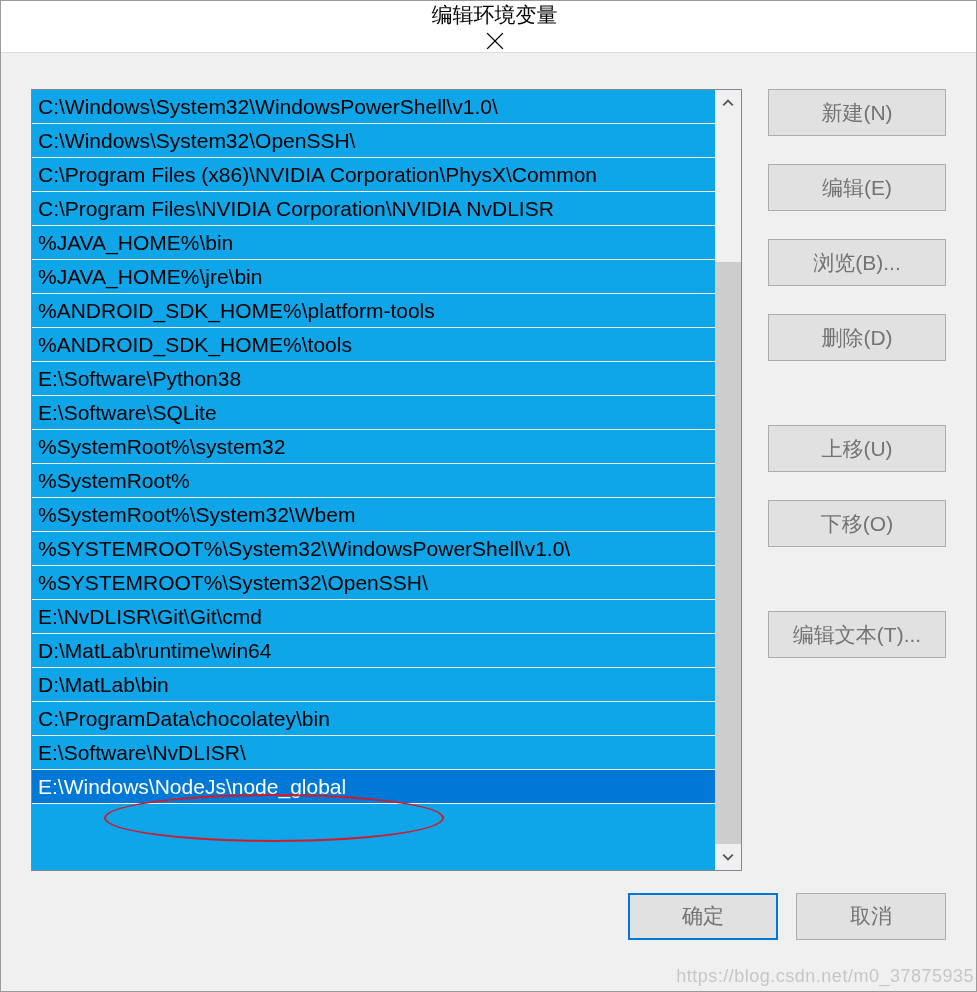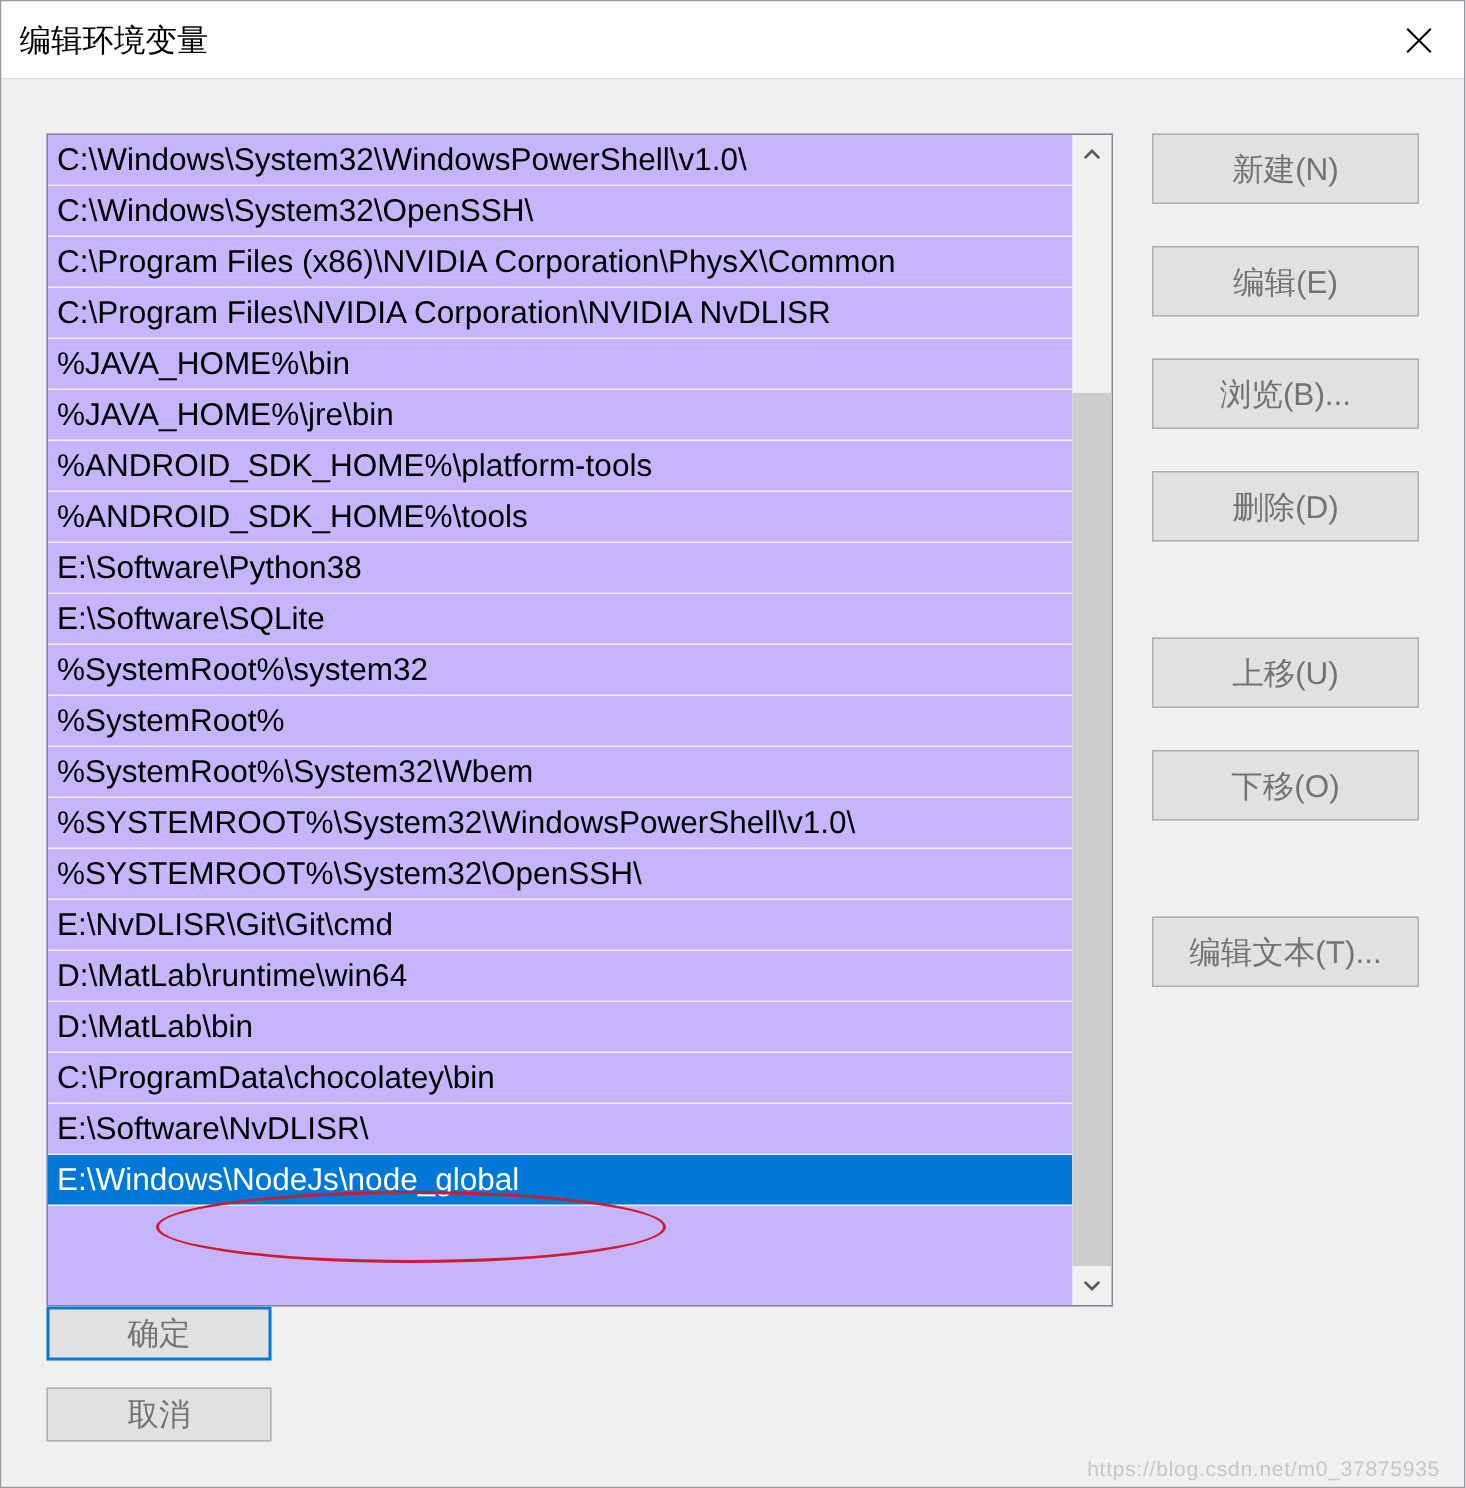--- a/index.html
+++ b/index.html
@@ -16,24 +16,25 @@
     background: #ffffff;
     border: 1px solid #9a9a9a;
     display: flex;
     flex-direction: column;
     position: relative;
   }
   .titlebar {
     height: 52px;
     display: flex;
     align-items: center;
-    justify-content: space-between;
+    justify-content: flex-end;
     padding-left: 12px;
     background: #ffffff;
     border-bottom: 1px solid #dcdcdc;
+    flex-direction: column;
   }
   .titlebar .title {
     font-size: 21px;
     color: #000;
   }
   .titlebar .close {
     width: 60px; height: 52px;
     display: flex; align-items: center; justify-content: center;
     font-size: 20px;
     color: #000;
@@ -51,21 +52,21 @@
     display: flex;
     gap: 26px;
   }
   .listwrap {
     flex: 1;
     position: relative;
   }
   .listbox {
     position: absolute;
     inset: 0;
-    background: #c4b5fd;
+    background: #0ea5e9;
     border: 1px solid #828790;
     overflow: hidden;
     display: flex;
     flex-direction: column;
   }
   .list-viewport {
     position: absolute;
     top: 0; left: 0; bottom: 0; right: 26px;
     overflow: hidden;
   }
@@ -126,30 +127,29 @@
     user-select: none;
   }
   .btn.primary {
     border: 2px solid #0078d7;
     background: #e1e1e1;
   }
   .footer {
     height: 90px;
     display: flex;
     justify-content: flex-end;
-    align-items: flex-start;
+    align-items: center;
     gap: 18px;
     padding-right: 0px;
-    flex-direction: column;
   }
   .footer .btn { width: 150px; height: 47px; }
   .watermark {
     position: absolute;
-    right: 16px; bottom: 4px;
-    font-size: 14px;
+    right: 2px; bottom: 4px;
+    font-size: 18px;
     color: rgba(120,120,120,0.35);
     letter-spacing: 0.5px;
     pointer-events: none;
   }
 </style>
 </head>
 <body>
 
 <div class="window">
 

